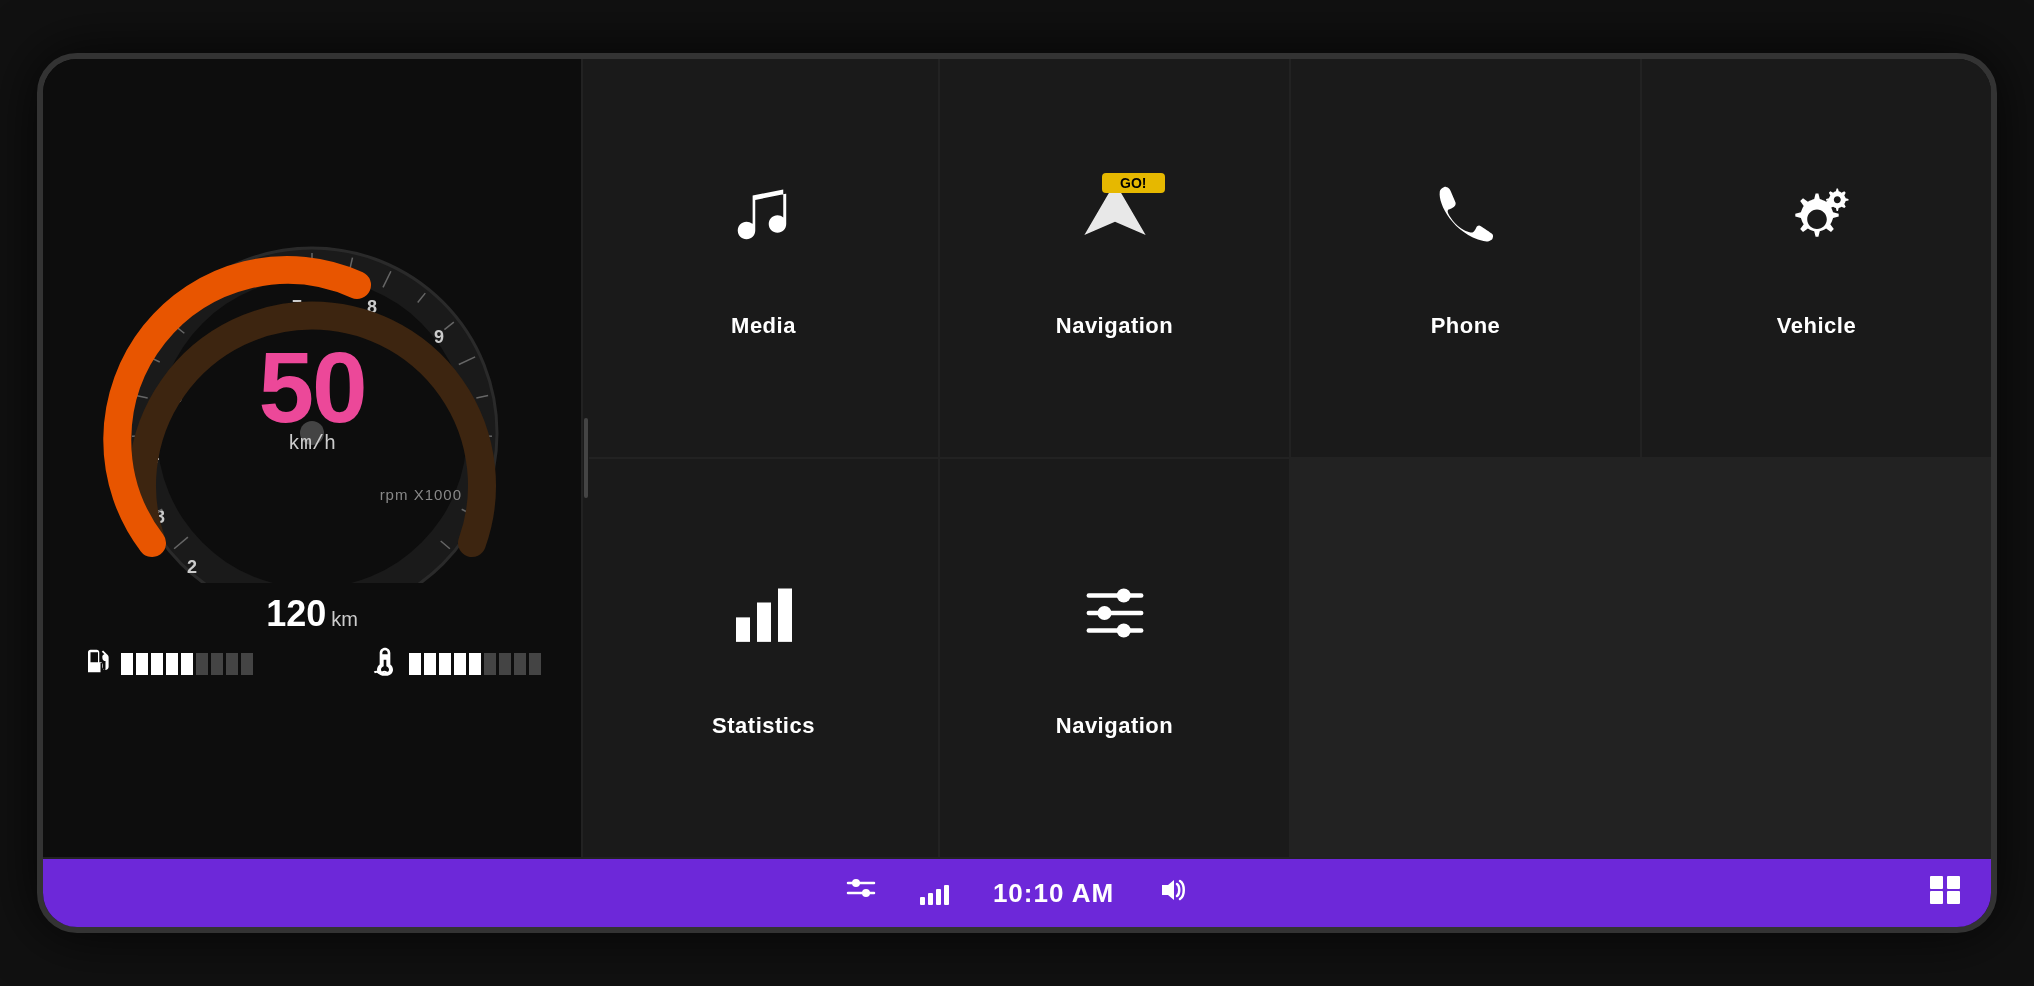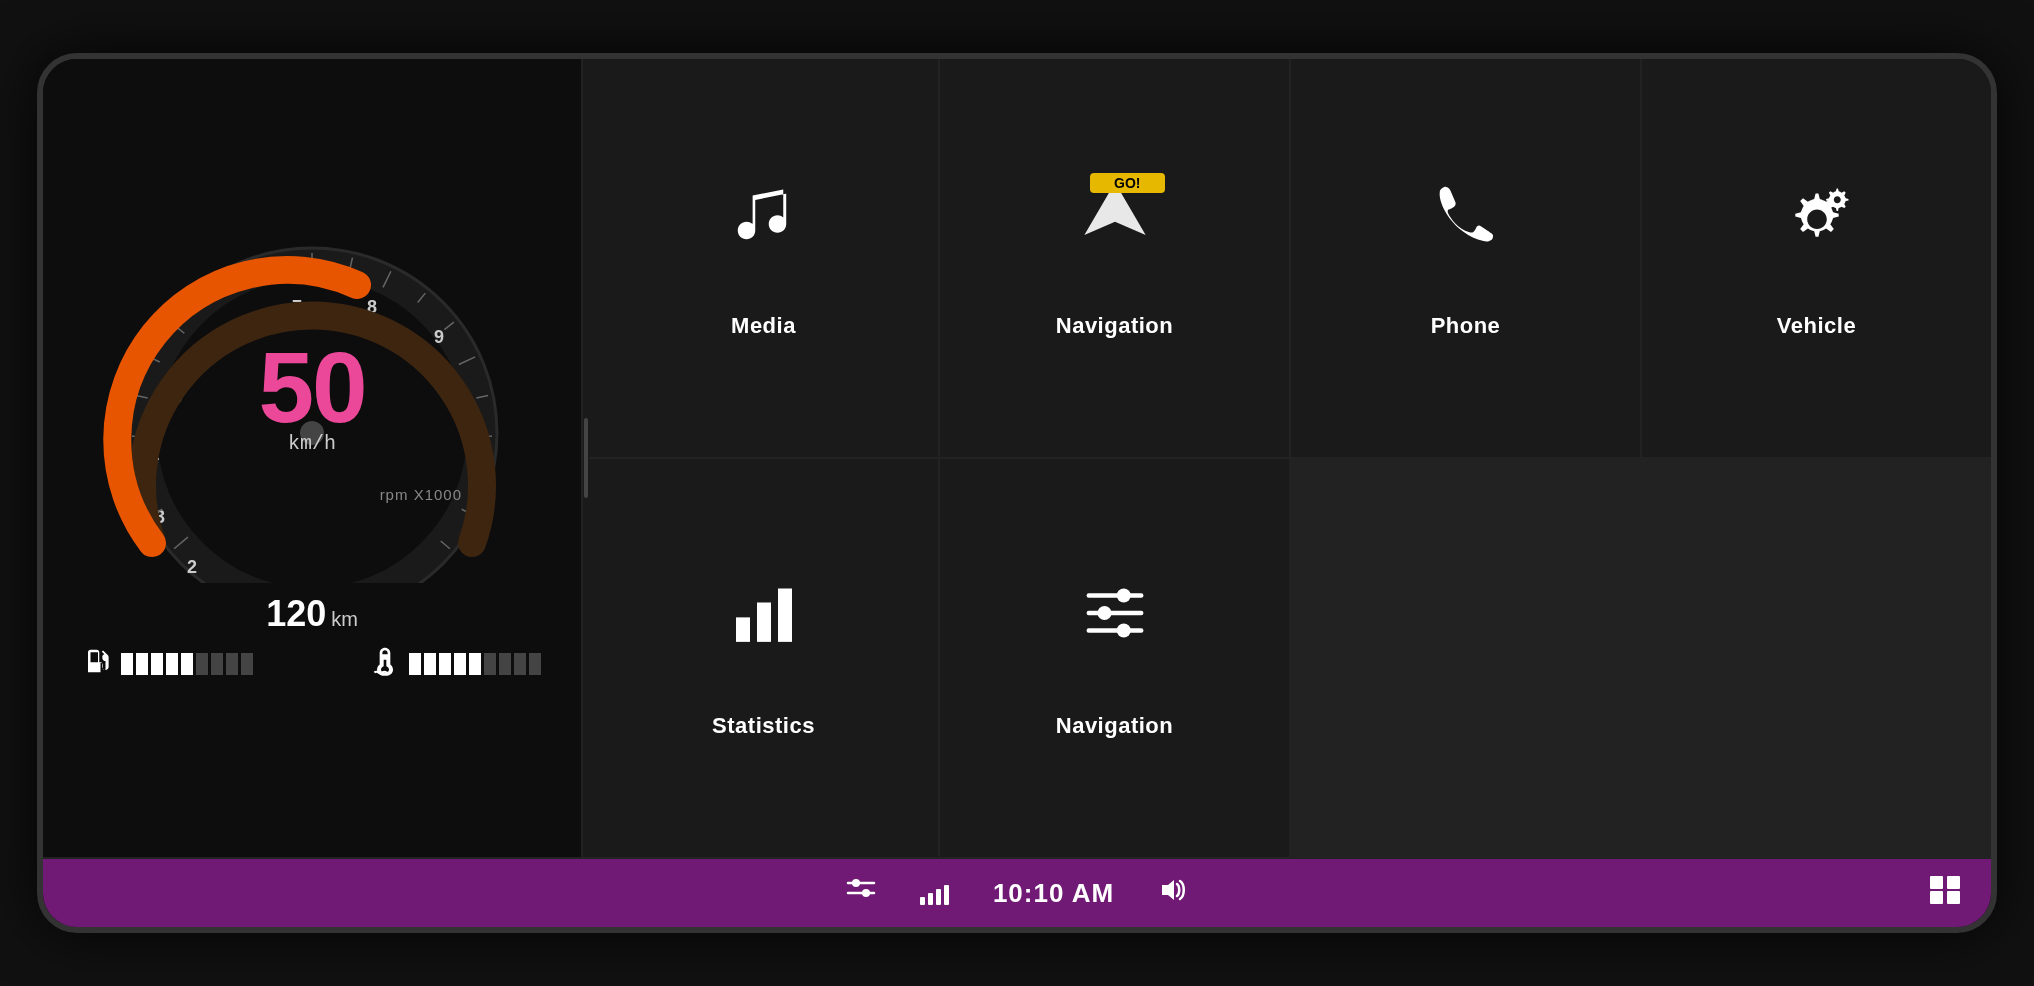--- a/index.html
+++ b/index.html
@@ -224,28 +224,28 @@
     }
 
     .go-badge {
       position: absolute;
       top: -5px;
       right: -10px;
       background: #e6b800;
       color: #000;
       font-weight: 900;
       font-size: 14px;
-      padding: 3px 24px;
+      padding: 3px 18px;
       border-radius: 4px;
     }
 
     
     .status-bar {
       height: 70px;
-      background: #701a75;
+      background: #6d28d9;
       display: flex;
       align-items: center;
       justify-content: center;
       gap: 44px;
       border-top: 2px solid #222;
       position: relative;
     }
 
     .status-icon {
       font-size: 26px;

